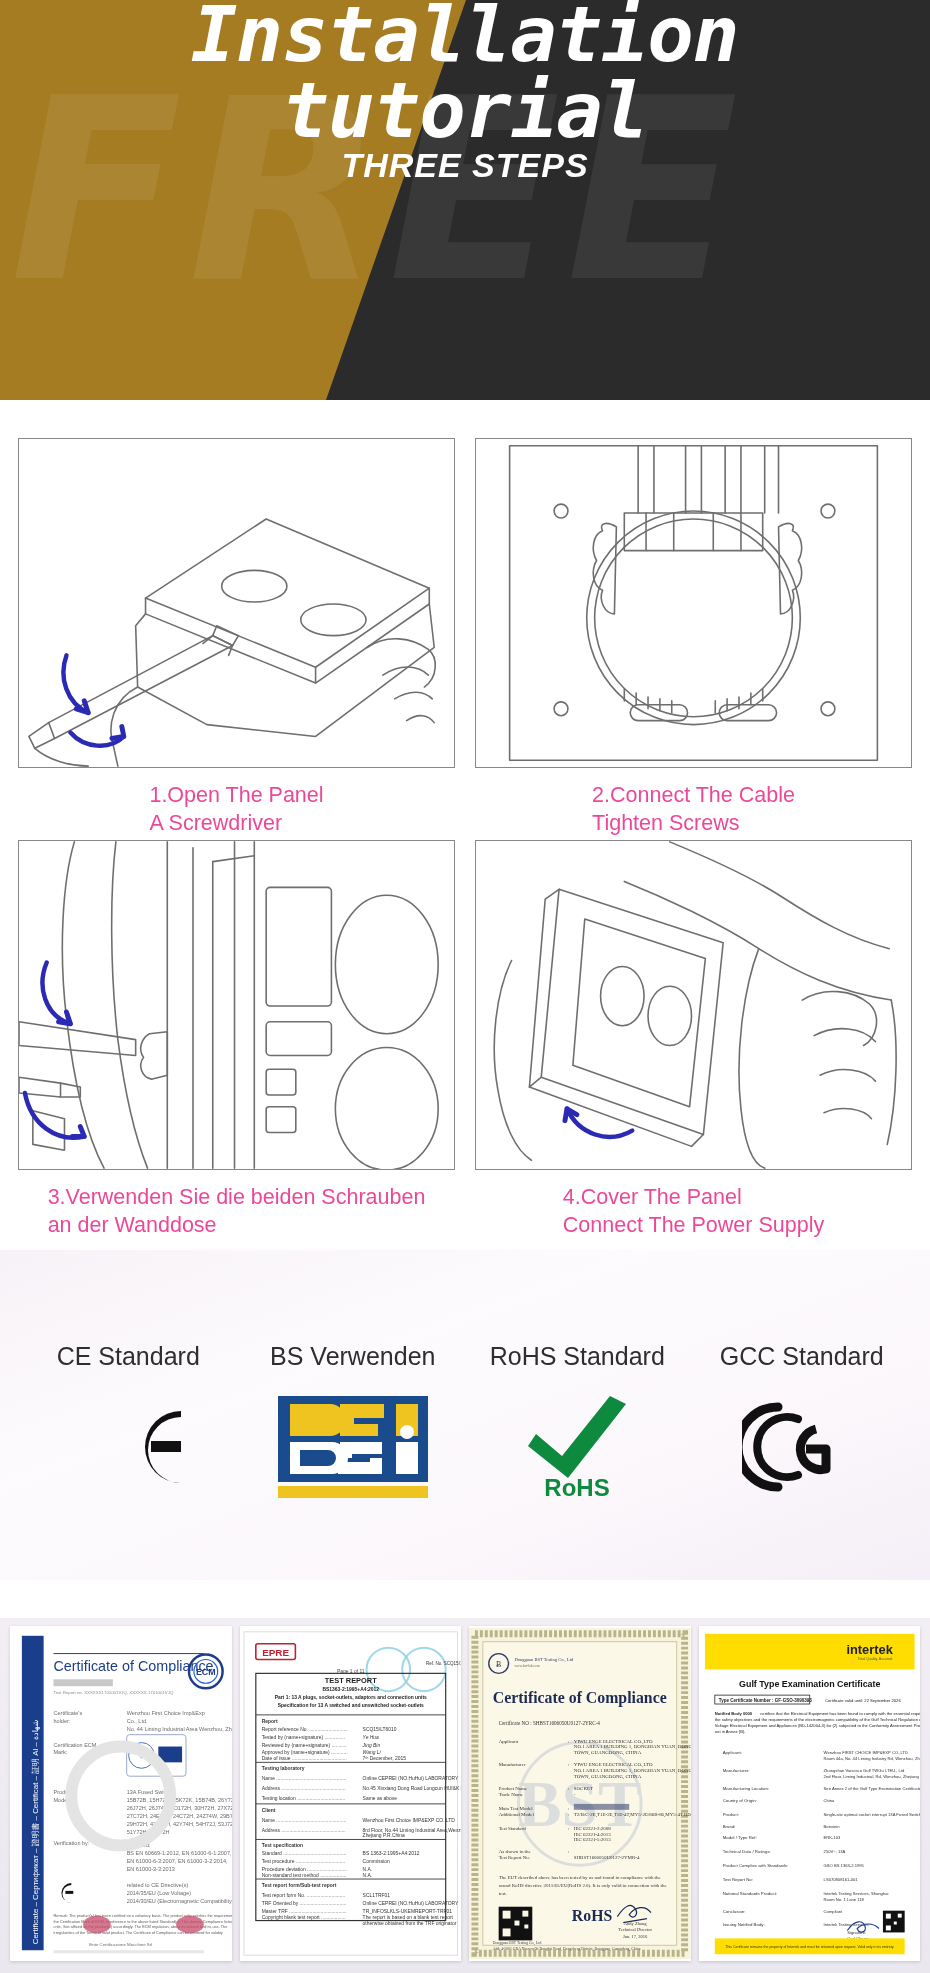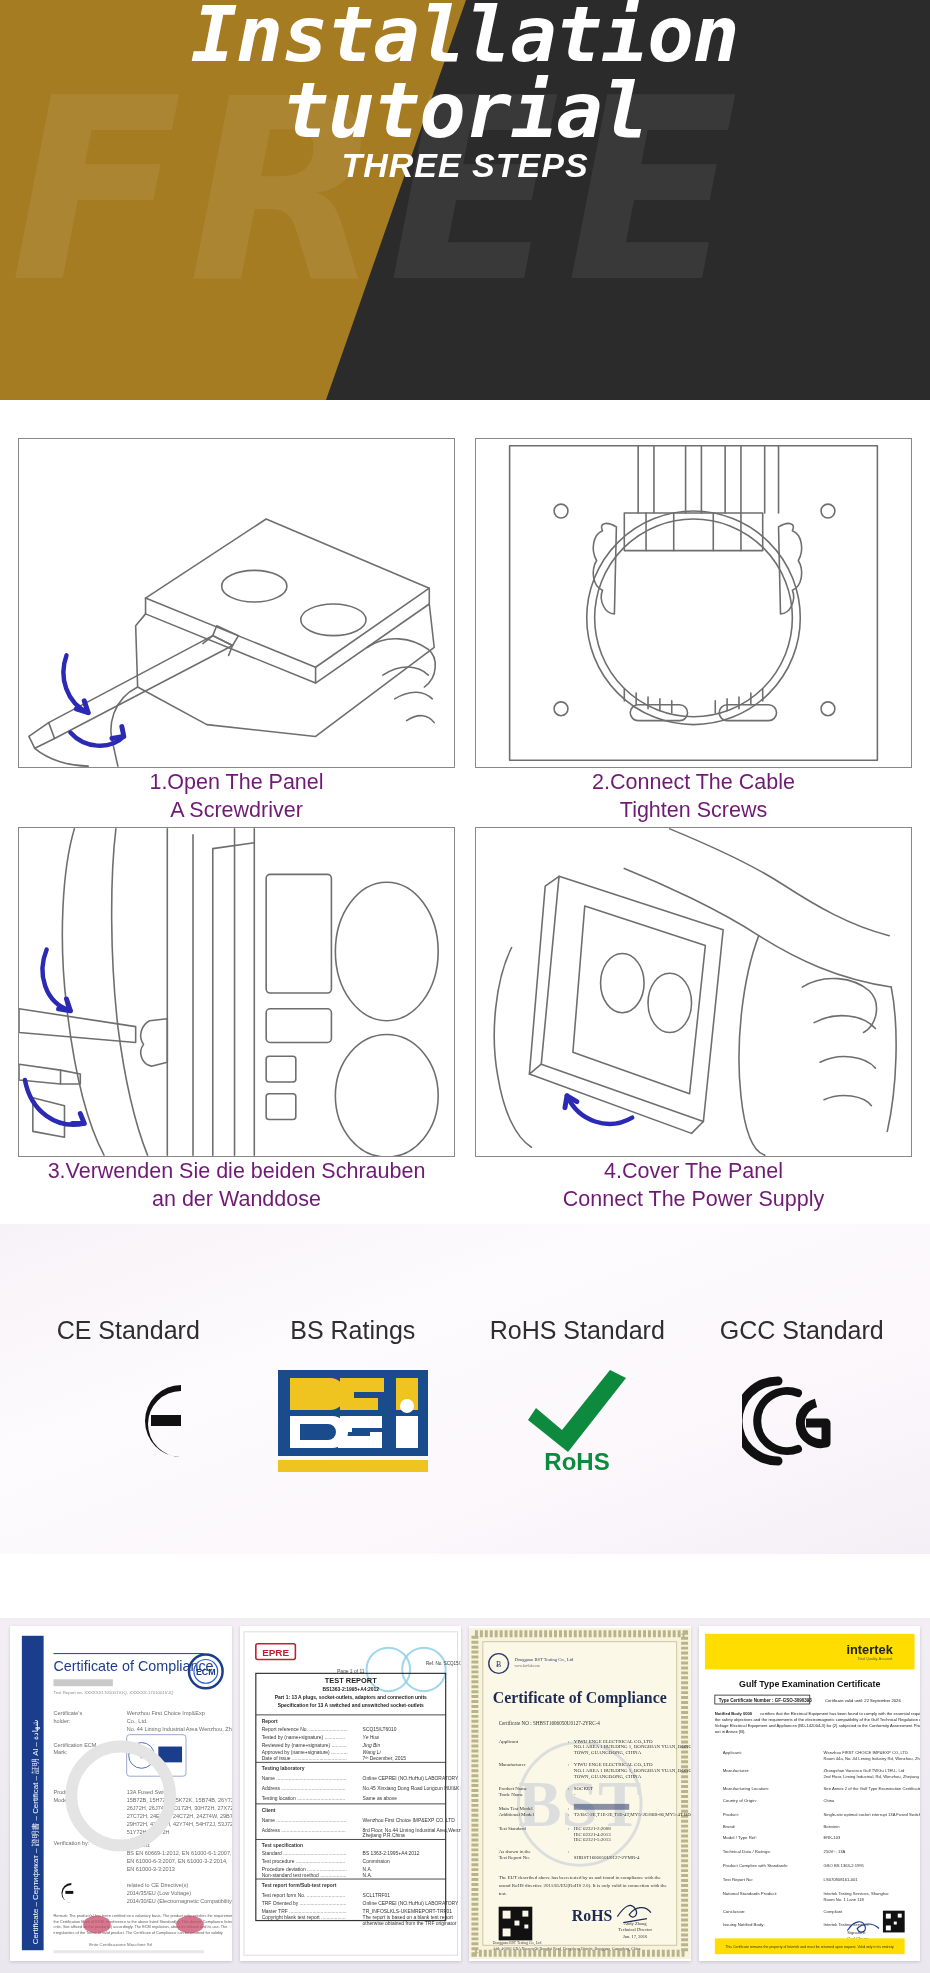--- a/index.html
+++ b/index.html
@@ -82,22 +82,23 @@
   .step-figure{
     width:100%;
     height:330px;
     border:1.5px solid #888;
     background:#fff;
     position:relative;
     overflow:hidden;
   }
   .step-figure svg{ width:100%; height:100%; display:block; }
   .step-caption{
-    text-align:center;
-    color:#701a75;
+    margin-top:13px;
+    text-align:left;
+    color:#ec4899;
     font-size:21.5px;
     line-height:1.32;
     font-family:"Liberation Sans", sans-serif;
   }
   .step-caption .l2{ display:block; }
 
   
   .cert-band{
     position:relative;
     width:930px;
@@ -326,21 +327,21 @@
       <div class="badge-art">
         <svg width="130" height="92" viewBox="0 0 130 92">
           <path d="M54 10 A36 36 0 1 0 54 82 A30 30 0 1 1 54 10 Z" fill="#111"></path>
           <path d="M118 10 A36 36 0 1 0 118 82 A30 30 0 1 1 118 16 L118 10 Z" fill="#111"></path>
           <rect x="88" y="40" width="30" height="11" fill="#111"></rect>
         </svg>
       </div>
     </div>
 
     <div class="badge">
-      <div class="badge-label">BS Ratings</div>
+      <div class="badge-label">BS Verwenden</div>
       <div class="badge-art">
         <svg width="150" height="102" viewBox="0 0 150 102">
           <rect x="0" y="0" width="150" height="86" fill="#1a4b8c"></rect>
           <rect x="0" y="90" width="150" height="12" fill="#f0c420"></rect>
           <g fill="#f0c420">
             <path d="M12 8 h40 a16 16 0 0 1 0 32 h-40 z"></path>
             <path d="M62 8 h44 v14 h-30 v6 h24 v12 h-38 z"></path>
             <rect x="118" y="8" width="22" height="32"></rect>
           </g>
           <g fill="#ffffff">

